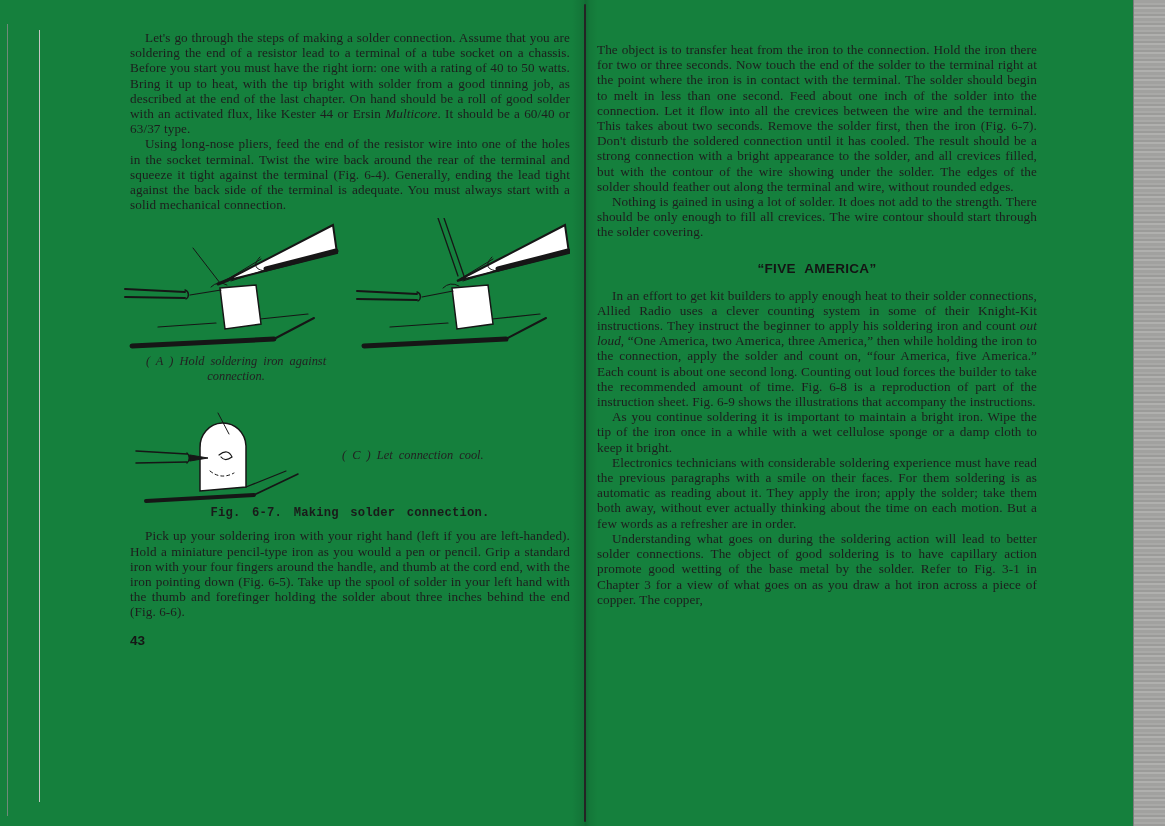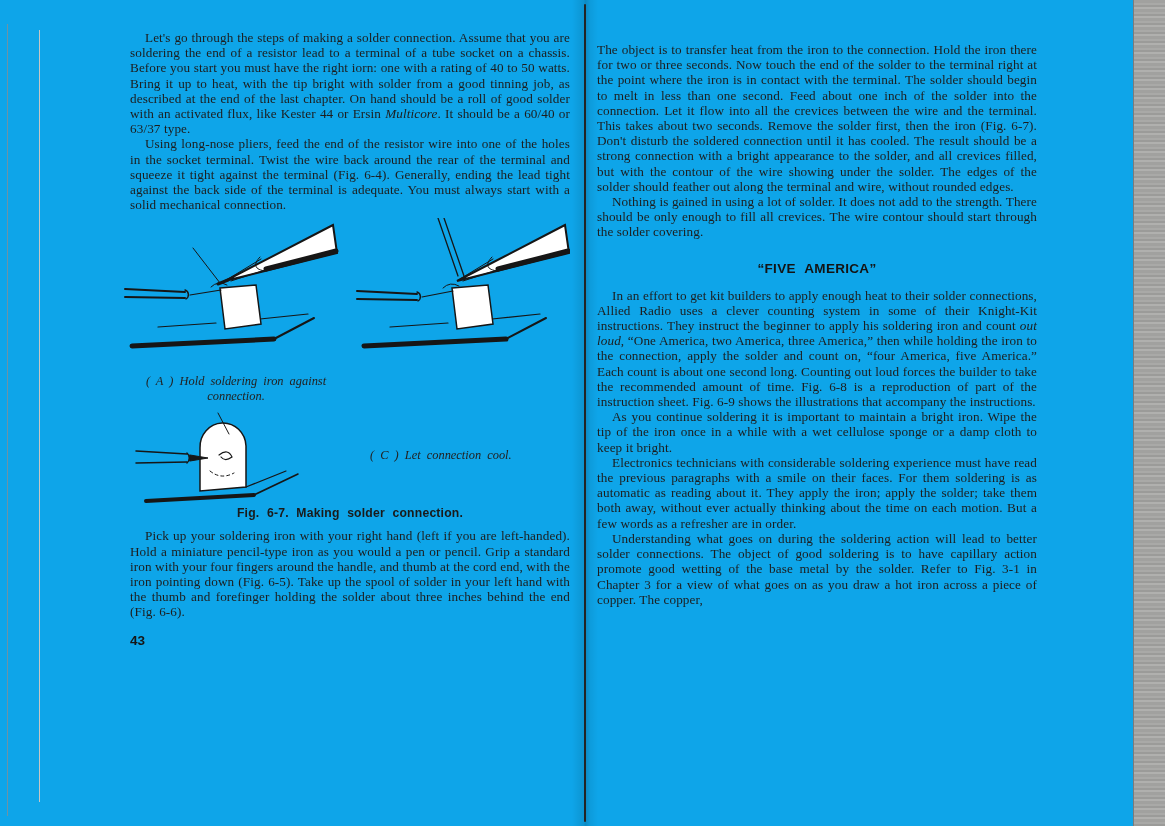--- a/index.html
+++ b/index.html
@@ -2,21 +2,21 @@
 <html><head>
 <meta charset="utf-8">
 <style>
   html,body{margin:0;padding:0;}
   body{
     width:1170px;height:826px;background:#f4f4f2;
     font-family:"Liberation Serif", serif;
     overflow:hidden;
   }
   .scan{
-    position:relative;width:1170px;height:826px;background:#0ea5e9;overflow:hidden;
+    position:relative;width:1170px;height:826px;background:#15803d;overflow:hidden;
   }
   
   .spine-line-1{position:absolute;left:7px;top:24px;width:1px;height:792px;background:#8d8d8d;opacity:.75;}
   .spine-line-2{position:absolute;left:39px;top:30px;width:1px;height:772px;background:#c6c6c4;}
   .gutter-shade{position:absolute;left:572px;top:0;width:26px;height:826px;
     background:linear-gradient(90deg,rgba(0,0,0,0) 0%,rgba(0,0,0,.10) 45%,rgba(0,0,0,.16) 52%,rgba(0,0,0,.06) 70%,rgba(0,0,0,0) 100%);}
   .gutter-line{position:absolute;left:584px;top:4px;width:2px;height:818px;background:#242424;border-radius:1px;}
   .edge-band{position:absolute;left:1133px;top:0;width:31px;height:826px;border-left:1px solid #7b7b7b;
     background:repeating-linear-gradient(0deg,#9b9b99 0 2px,#a9a9a7 2px 4px,#a1a19f 4px 7px,#b0b0ae 7px 9px);}
   .edge-white{position:absolute;left:1165px;top:0;width:5px;height:826px;background:#fdfdfc;}
@@ -39,26 +39,26 @@
   }
 
   
   .figure{position:relative;height:302px;margin:6px 0 8px 0;}
   .illo{position:absolute;}
   .illo svg{display:block;}
   .fig-sub-caption{
     position:absolute;font-style:italic;font-size:12.4px;line-height:15px;
     text-align:center;word-spacing:3px;color:#222;
   }
-  .cap-a{left:0;top:156px;width:212px;}
+  .cap-a{left:0;top:136px;width:212px;}
   .cap-b{left:224px;top:146px;width:216px;}
-  .cap-c{left:240px;top:230px;width:185px;text-align:left;}
+  .cap-c{left:212px;top:230px;width:185px;text-align:left;}
   .fig-caption{
     position:absolute;left:0;bottom:0;width:100%;text-align:center;
-    font-family:Liberation Sans, sans-serif;font-weight:bold;font-size:12.2px;
+    font-family:Liberation Mono, monospace;font-weight:bold;font-size:12.2px;
     color:#1a1a1a;word-spacing:4px;letter-spacing:.2px;
   }
 
   .page-num{
     font-family:"Liberation Sans", sans-serif;font-weight:bold;
     font-size:13.5px;color:#161616;margin-top:13px;
   }
   .page-num.right{text-align:right;margin-top:12px;}
 </style>
 </head>

